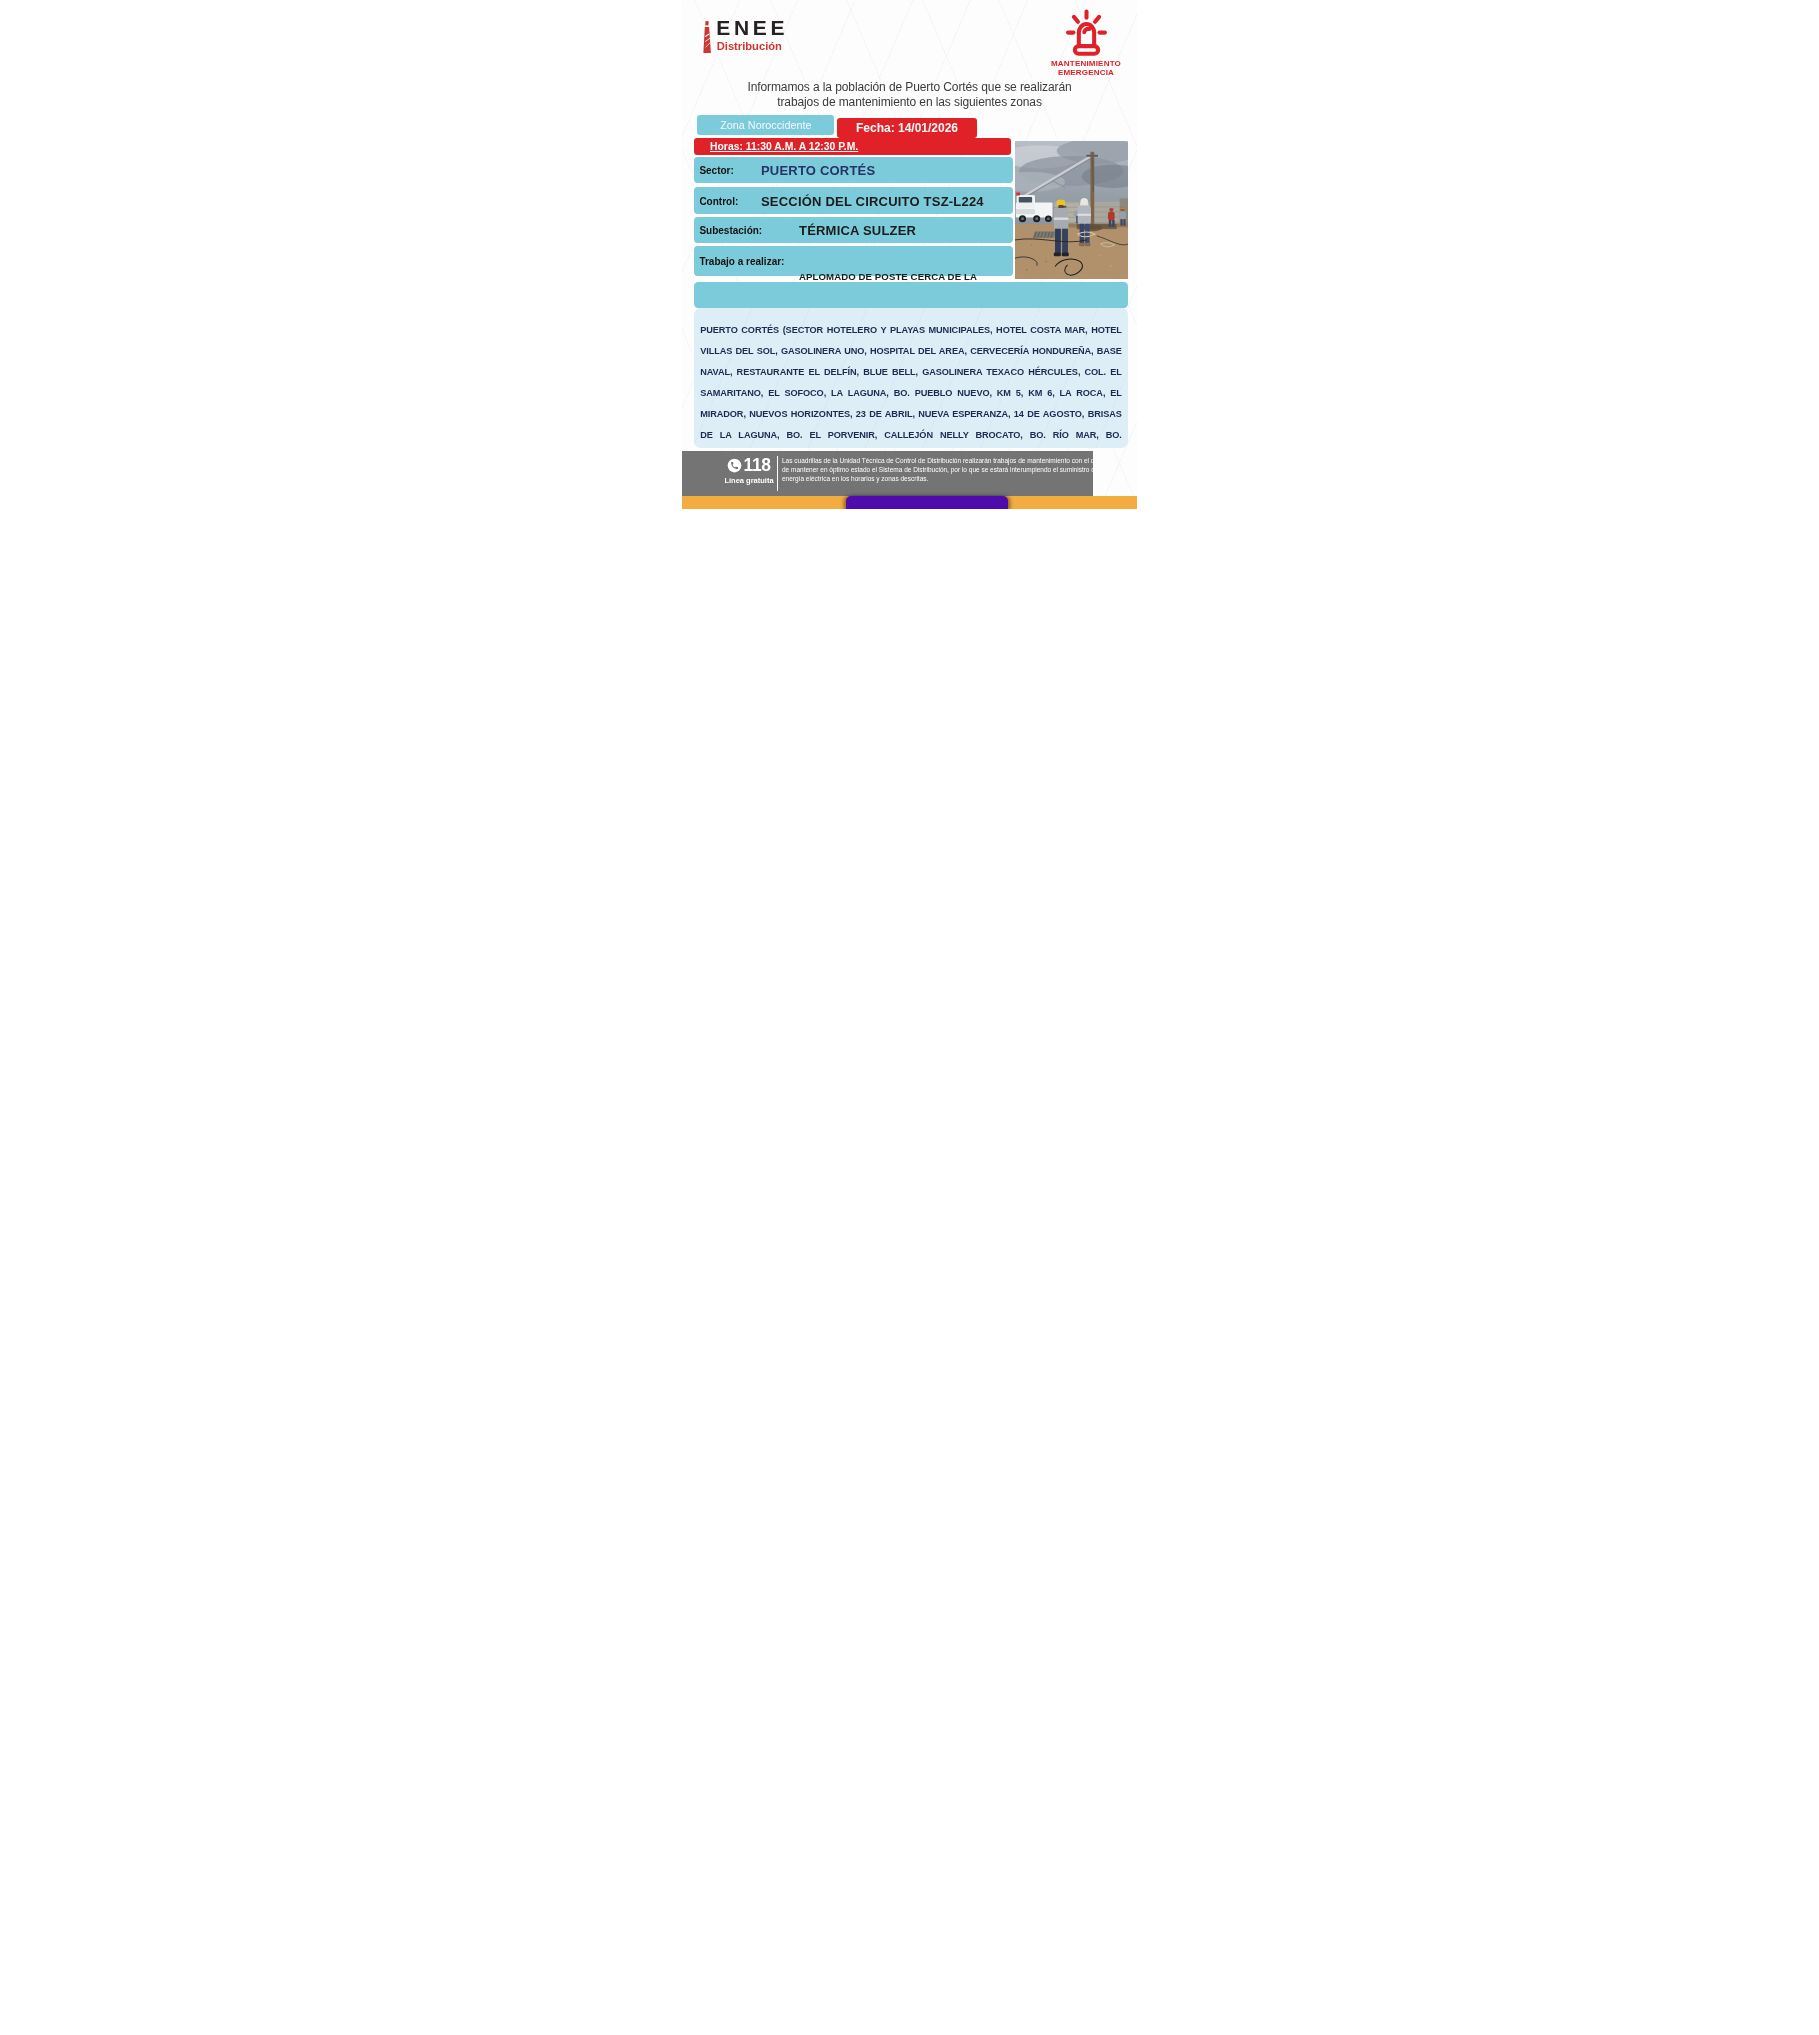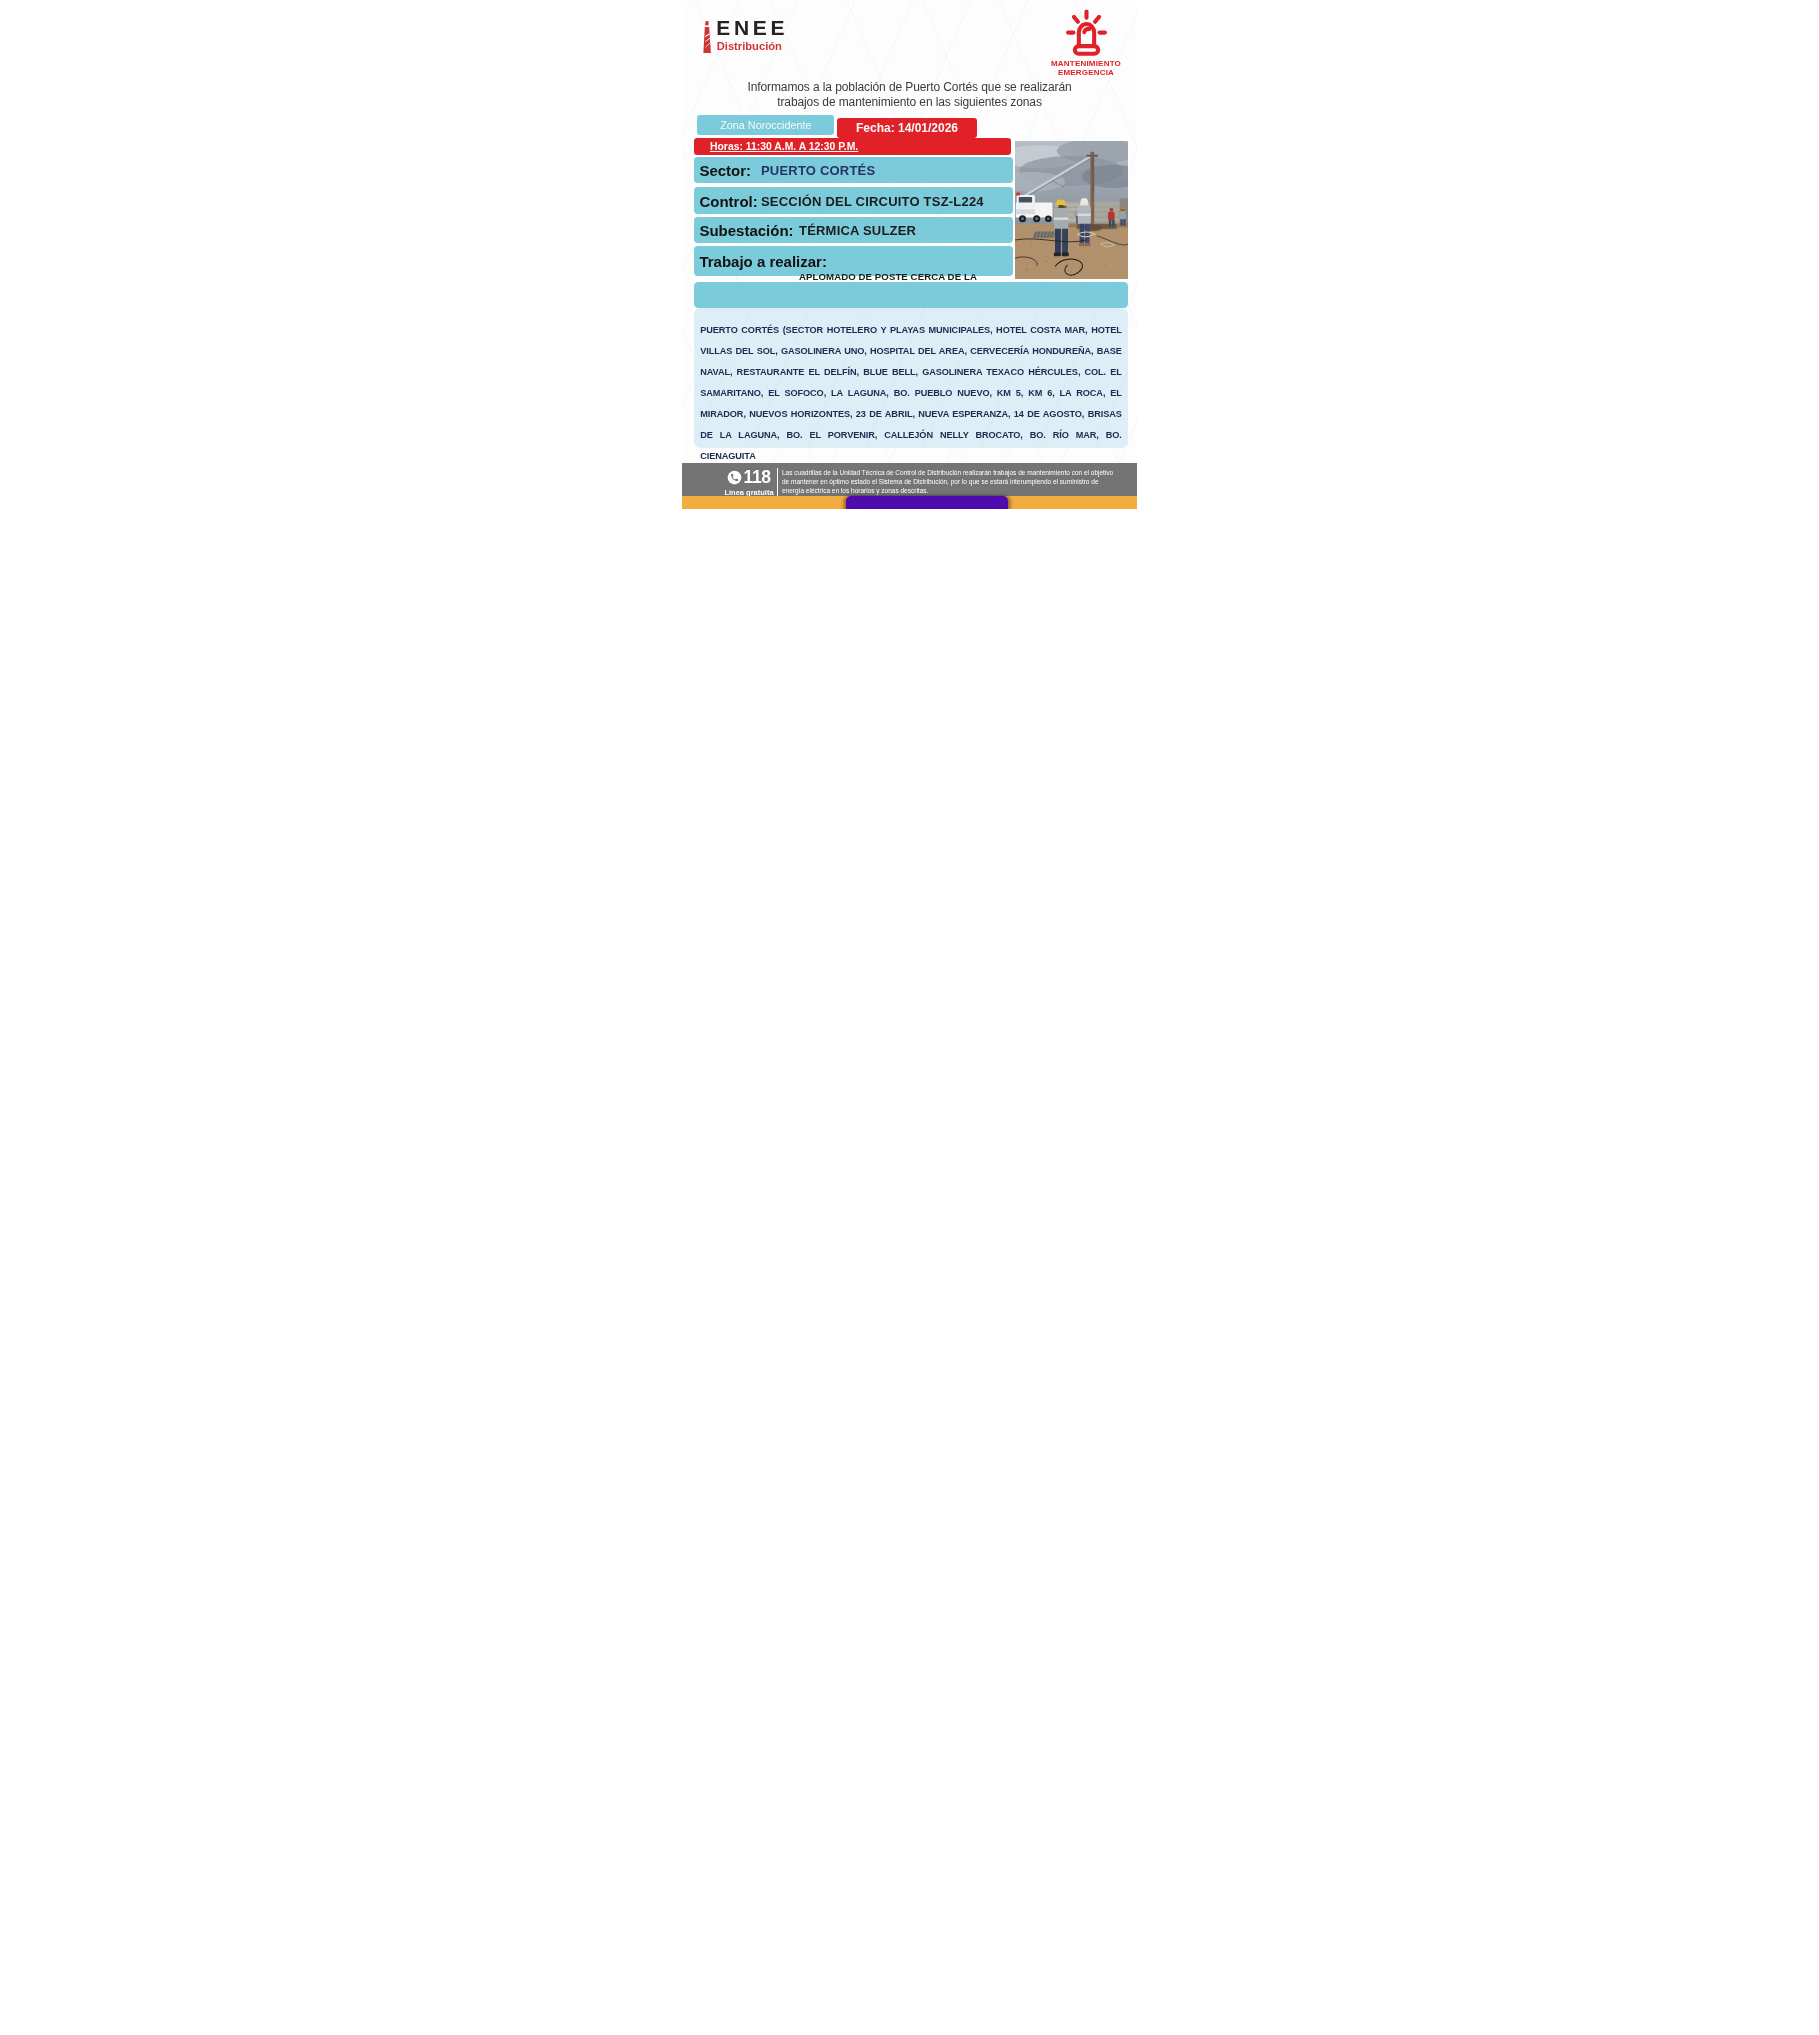--- a/index.html
+++ b/index.html
@@ -26,21 +26,21 @@
   
   .badge{position:absolute;border-radius:3px;color:#f6fafb;font-weight:700;
     display:flex;align-items:center;justify-content:center;}
   .badge-zone{left:15.4px;top:115px;width:137px;height:19.6px;background:#7ccbdb;font-size:10.8px;font-weight:400;}
   .badge-date{left:155px;top:118px;width:140px;height:20px;background:#e02127;font-size:12px;}
   .bar-hours{position:absolute;left:12px;top:138px;width:317px;height:17px;background:#e02127;border-radius:3.3px;
     color:#fff;font-size:10.4px;font-weight:600;display:flex;align-items:center;padding-left:16px;text-decoration:underline;}
   
   .row{position:absolute;left:12px;width:319px;background:#7ccbdb;border-radius:3.7px;}
   .row-label{position:absolute;left:5.4px;top:50%;transform:translateY(-50%);
-    font-size:15px;font-weight:800;color:#121212;}
+    font-size:10px;font-weight:800;color:#121212;}
   .row-value{position:absolute;top:50%;transform:translateY(-50%);
     font-size:13px;font-weight:600;color:#1c1c1c;letter-spacing:0.2px;white-space:nowrap;}
   .row-sector{top:157px;height:26px;}
   .row-sector .row-value{left:67px;color:#273266;}
   .row-circuito{top:187px;height:27px;}
   .row-circuito .row-value{left:67px;}
   .row-subestacion{top:217px;height:26px;}
   .row-subestacion .row-value{left:105px;}
   .row-trabajo{top:246px;height:30px;}
   .row-trabajo .row-value{left:105px;font-size:9.6px;line-height:12px;white-space:normal;width:208px;letter-spacing:0.1px;margin-top:28px;}
@@ -48,21 +48,21 @@
   .photo{position:absolute;left:333px;top:141px;width:113px;height:138px;overflow:hidden;background:#9aa2ac;}
   .photo svg{display:block;width:100%;height:100%;}
   
   .bar-empty{position:absolute;left:12px;top:282px;width:434px;height:26px;background:#7ccbdb;border-radius:4.2px;}
   .areas{position:absolute;left:12px;top:308px;width:434px;height:140px;background:#ddeef6;border-radius:6.7px;
     background-image:repeating-linear-gradient(113deg, rgba(196,176,222,0.14) 0 0.8px, transparent 0.8px 53px);
     padding:11.7px 6.2px 0 6.2px;}
   .areas-text{font-size:9.2px;line-height:21px;font-weight:600;color:#1d2b50;letter-spacing:-0.1px;
     text-align:justify;}
   
-  .footer{position:absolute;left:0;top:451px;width:455px;height:45px;background:#757474;margin-top:12px;}
+  .footer{position:absolute;left:0;top:451px;width:411px;height:45px;background:#757474;}
   .phone-block{position:absolute;left:40px;top:4.2px;width:54px;text-align:center;color:#fff;}
   .phone-line1{display:flex;align-items:center;justify-content:center;gap:1.2px;}
   .phone-icon{width:15px;height:15px;}
   .phone-number{font-size:17.5px;font-weight:800;letter-spacing:-0.4px;}
   .phone-caption{font-size:7.5px;font-weight:700;margin-top:0px;}
   .footer-divider{position:absolute;left:95px;top:5px;width:0.8px;height:35px;background:#fff;}
   .footer-note{position:absolute;left:100px;top:5.4px;width:338px;font-size:6.5px;line-height:9px;
     color:#fff;font-weight:500;}
   
   .stripe{position:absolute;left:0;top:496px;width:455px;height:13px;background:#f2ac40;}

